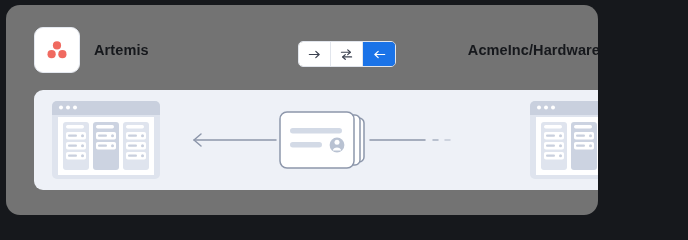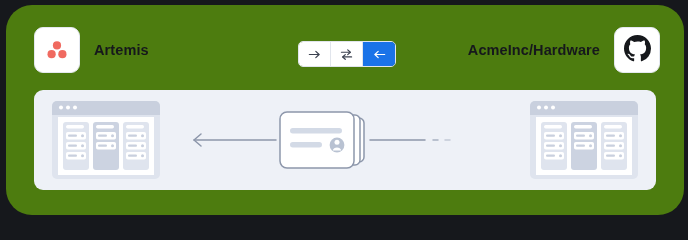--- a/index.html
+++ b/index.html
@@ -12,24 +12,24 @@
     background: #16181c;
     font-family: "Liberation Sans", sans-serif;
     overflow: hidden;
   }
 
   
   #app-card {
     position: absolute;
     left: 6px;
     top: 5px;
-    width: 678px;
+    width: 592px;
     height: 210px;
-    background: #4d7c0f;
-    border-radius: 26px;
+    background: #737373;
+    border-radius: 14px;
     box-sizing: border-box;
     overflow: hidden;
   }
 
   
   #header {
     position: absolute;
     left: 0;
     top: 0;
     width: 676px;

